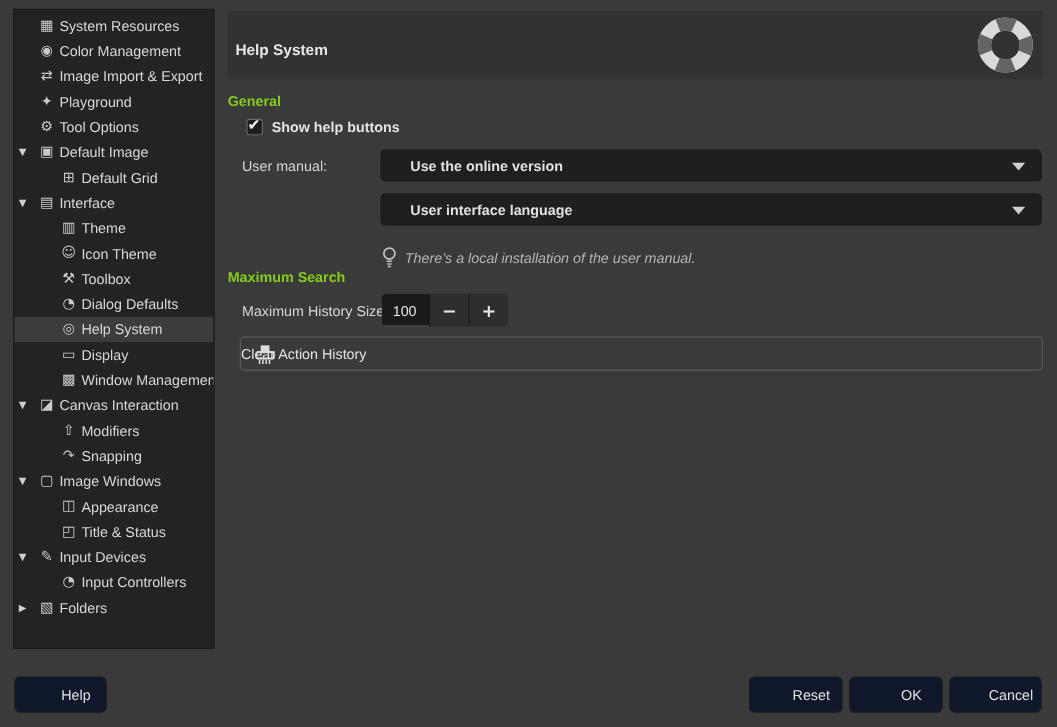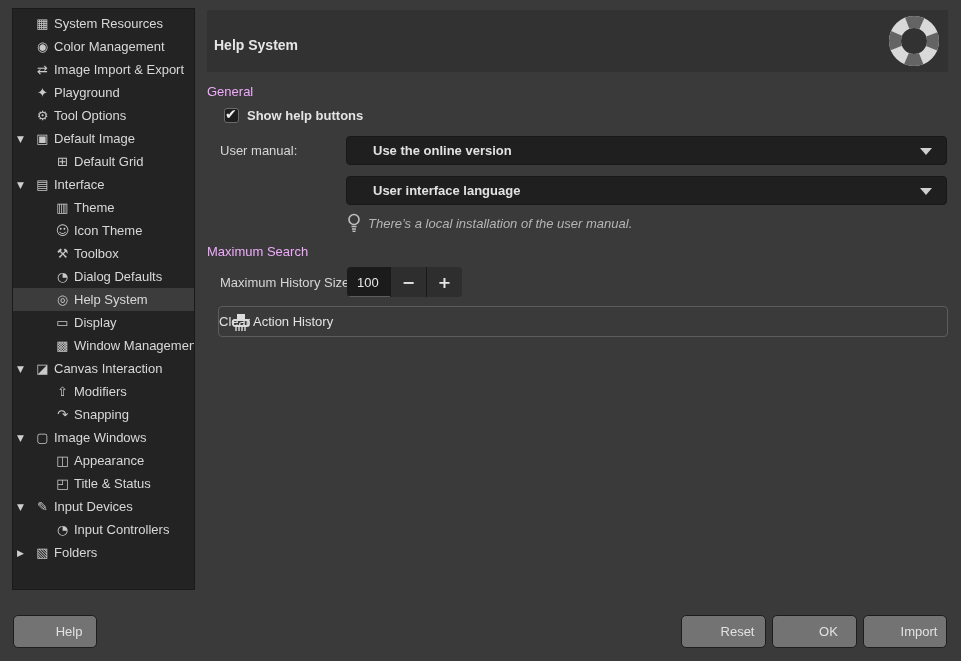--- a/index.html
+++ b/index.html
@@ -30,21 +30,21 @@
   .sb-label{padding-left:2px;}
   
   .page-header{
     position:absolute;left:207px;top:10px;width:741px;height:62px;background:#323232;
   }
   .page-title{
     position:absolute;left:7px;top:27px;font-size:14px;font-weight:bold;color:#e6e6e6;
   }
   .lifering{position:absolute;right:8px;top:5px;width:52px;height:52px;}
   
-  .section-label{position:absolute;font-size:13px;font-weight:normal;color:#f0abfc;}
+  .section-label{position:absolute;font-size:13px;font-weight:bold;color:#84cc16;}
   .plain-label{position:absolute;font-size:13px;color:#d6d6d6;}
   
   .checkbox-row{position:absolute;left:224px;top:108px;display:flex;align-items:center;}
   .checkbox{
     width:15px;height:15px;background:#1e1e1e;border:1px solid #6a6a6a;border-radius:3px;
     box-sizing:border-box;position:relative;
   }
   .checkbox .check{
     position:absolute;left:0px;top:-3px;font-size:14px;color:#f2f2f2;
     font-family:"DejaVu Sans",sans-serif;
@@ -56,21 +56,21 @@
     border:1px solid #181818;border-radius:4px;box-sizing:border-box;
     display:flex;align-items:center;padding-left:26px;
     font-size:13px;font-weight:600;color:#e2e2e2;cursor:default;
   }
   .dd-arrow{
     position:absolute;right:14px;top:11px;width:0;height:0;
     border-left:6px solid transparent;border-right:6px solid transparent;
     border-top:7px solid #cfcfcf;
   }
   
-  .tip-row{position:absolute;left:347px;top:213px;display:flex;align-items:center;}
+  .tip-row{position:absolute;left:347px;top:224px;display:flex;align-items:center;}
   .tip-text{margin-left:7px;font-size:13px;font-style:italic;color:#b5b5b5;}
   
   .spinner{
     position:absolute;left:347px;top:267px;width:115px;height:30px;border-radius:4px;
     overflow:hidden;display:flex;
   }
   .spin-entry{
     width:44px;background:#1b1b1b;color:#e6e6e6;font-size:13px;display:flex;
     align-items:center;padding-left:10px;box-sizing:border-box;
     box-shadow:inset 0 -1px 0 #5d5d5d;
@@ -84,21 +84,21 @@
   
   .clear-btn{
     position:absolute;left:218px;top:306px;width:730px;height:31px;box-sizing:border-box;
     background:transparent;border:1px solid #5c5c5c;border-radius:4px;
     display:flex;align-items:center;justify-content:flex-start;
     font-size:13px;color:#e2e2e2;cursor:default;
   }
   .clear-btn .shredder{position:absolute;left:11px;top:5px;}
   
   .btn{
-    position:absolute;height:33px;box-sizing:border-box;background:#737373;
+    position:absolute;height:33px;box-sizing:border-box;background:#0f172a;
     border:1px solid #1d1d1d;border-radius:5px;display:flex;align-items:center;
     justify-content:center;font-size:13px;color:#e2e2e2;cursor:default;padding-left:28px;
   }
 </style>
 </head>
 <body>
 
 <div class="window">
 
   <div class="sidebar">
@@ -283,15 +283,15 @@
       <line x1="9" y1="15" x2="9" y2="19" stroke="#dcdcdc" stroke-width="1.4"></line>
       <line x1="12" y1="15" x2="12" y2="19" stroke="#dcdcdc" stroke-width="1.4"></line>
       <line x1="15" y1="15" x2="15" y2="19" stroke="#dcdcdc" stroke-width="1.4"></line>
     </svg>
     <span>Clear Action History</span>
   </div>
 
   <div class="btn" style="left:13px;top:615px;width:84px;">Help</div>
   <div class="btn" style="left:681px;top:615px;width:85px;">Reset</div>
   <div class="btn" style="left:772px;top:615px;width:85px;">OK</div>
-  <div class="btn" style="left:863px;top:615px;width:84px;">Import</div>
+  <div class="btn" style="left:863px;top:615px;width:84px;">Cancel</div>
 
 </div>
 
 </body></html>

